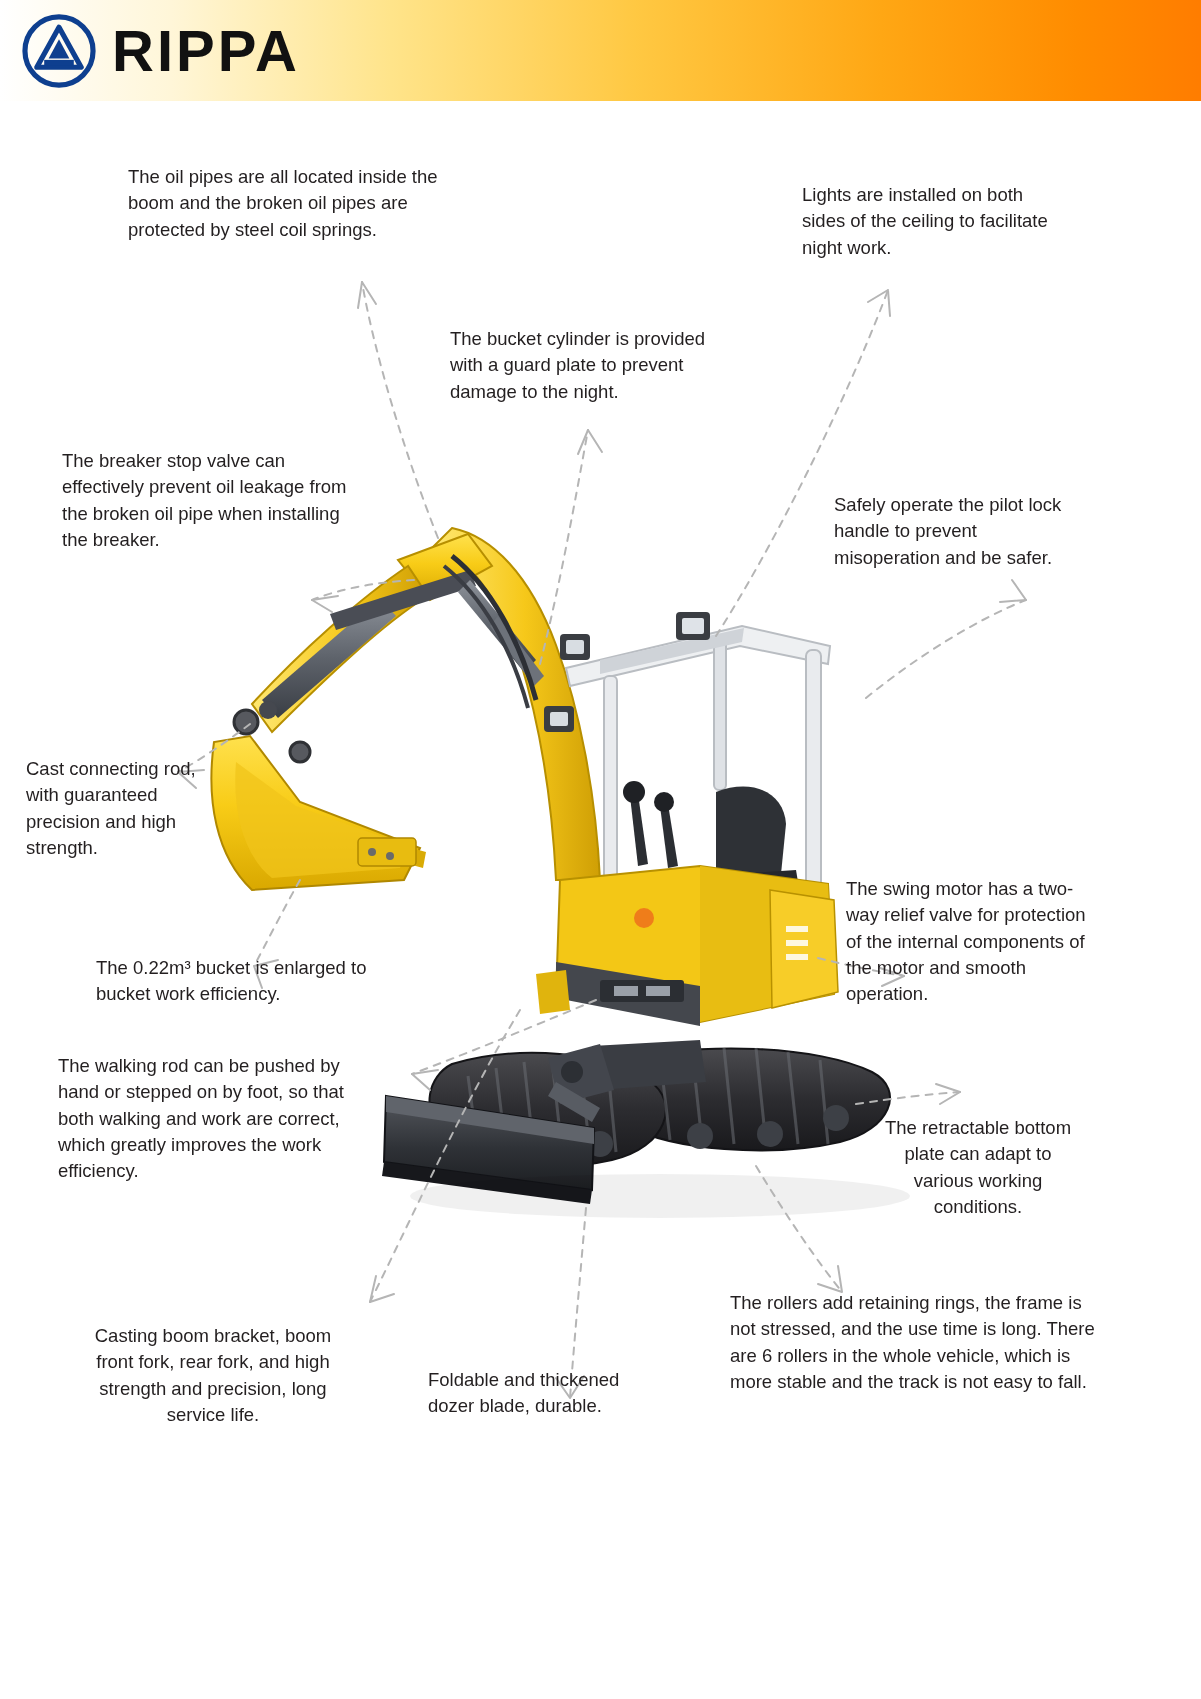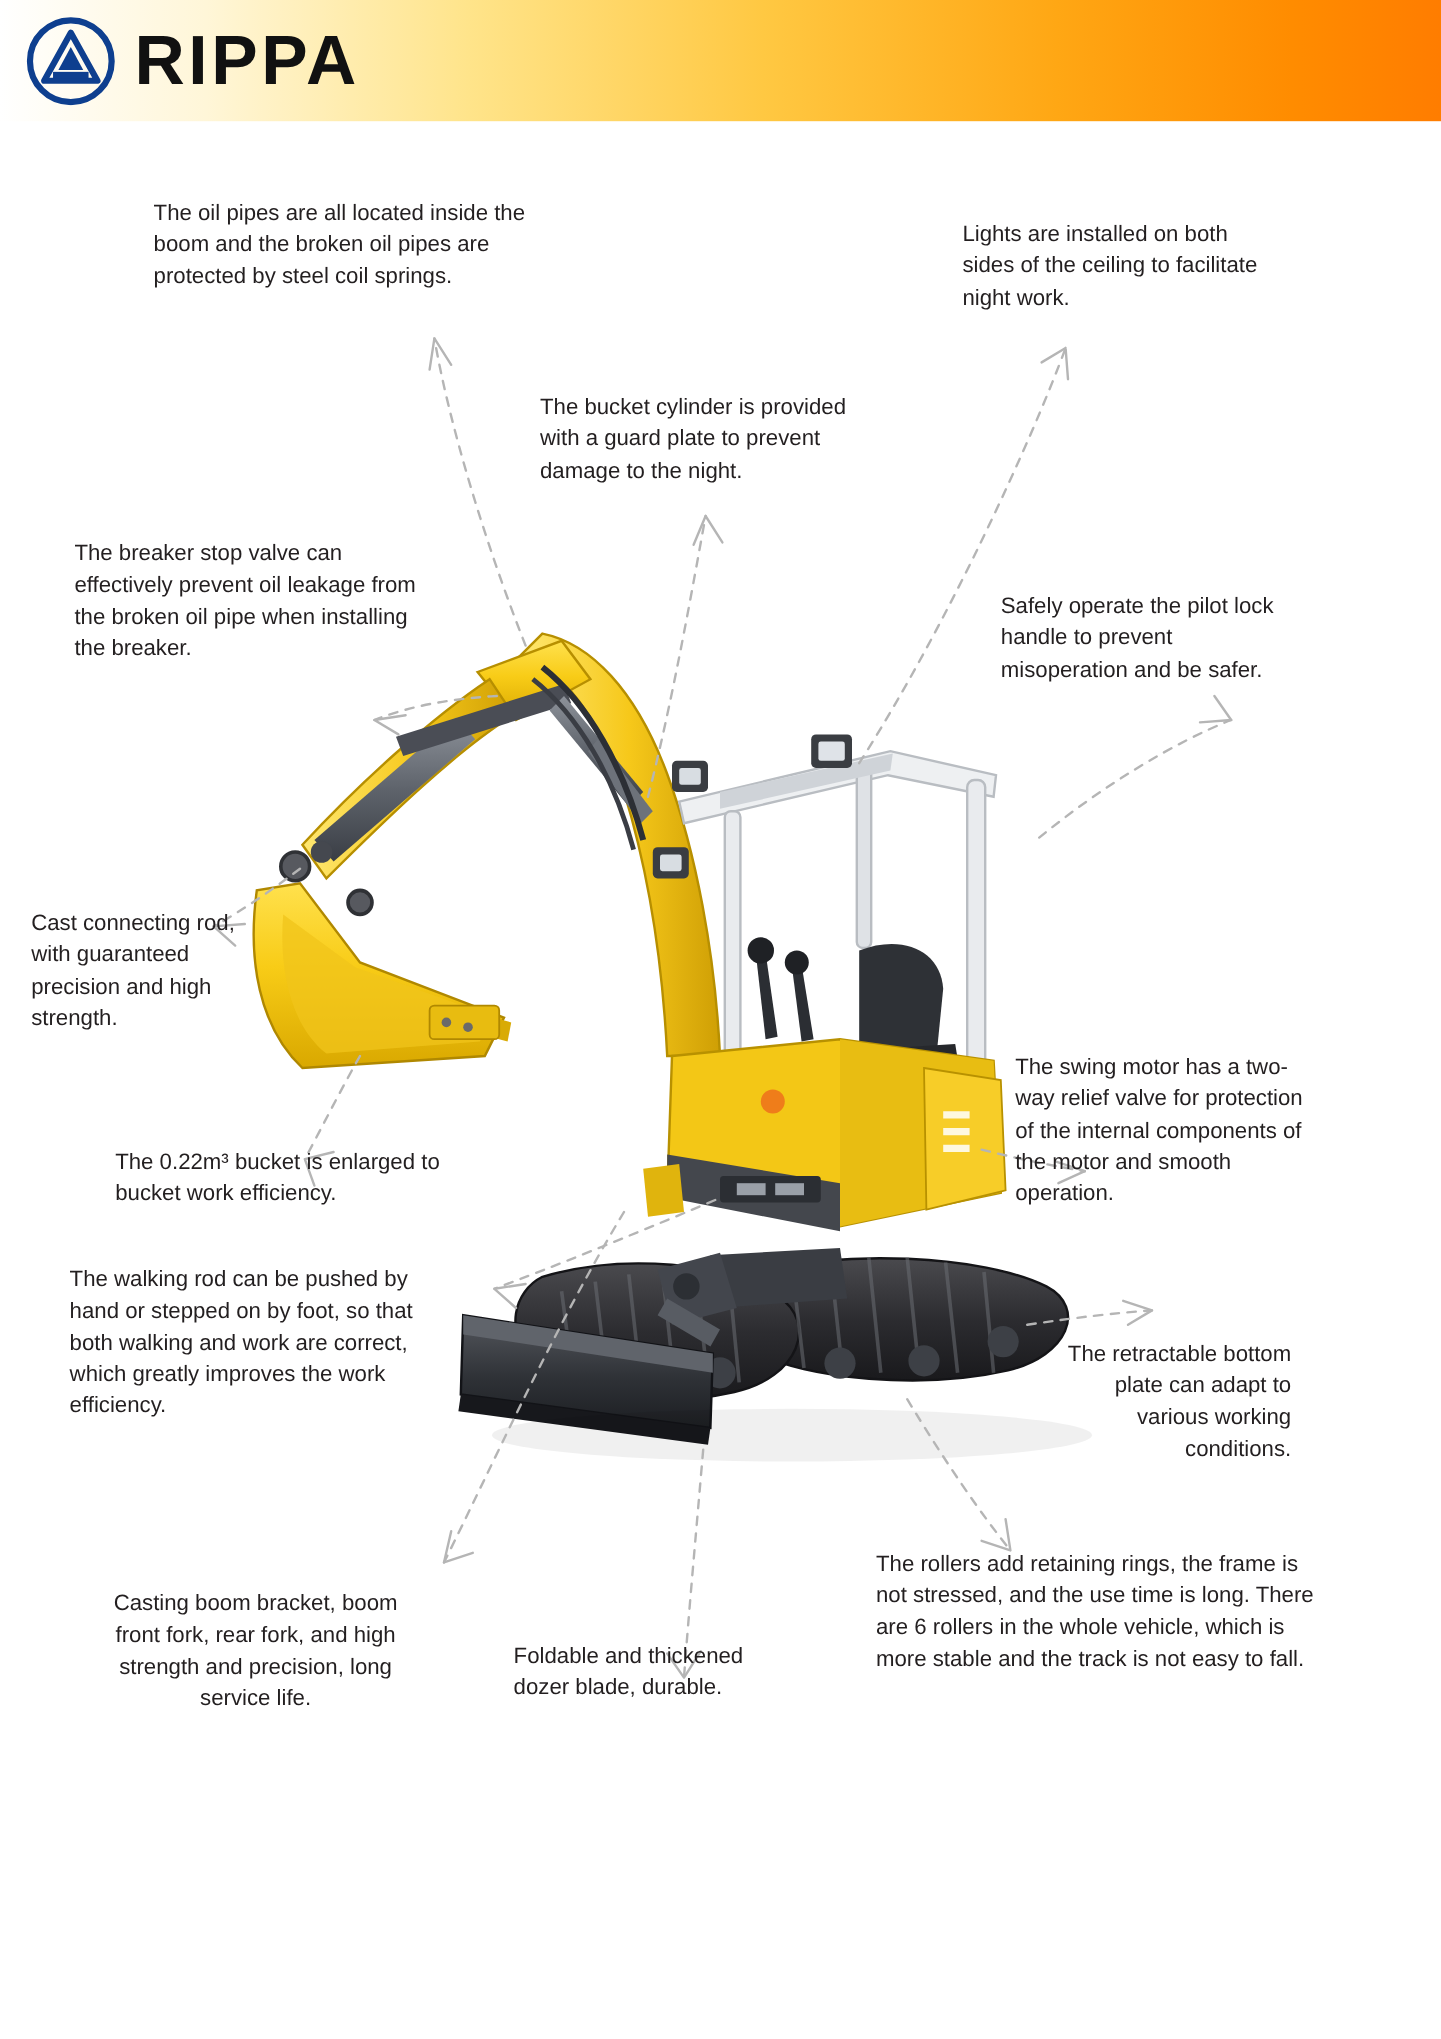--- a/index.html
+++ b/index.html
@@ -51,21 +51,21 @@
 
   
   .callout {
     position: absolute;
     color: #231f20;
     font-size: 18.5px;
     line-height: 1.42;
     font-family: "Liberation Sans", sans-serif;
     white-space: pre-line;
   }
-  .callout.c-right { text-align: right; }
+  .callout.c-right { text-align: center; }
   .callout.c-left  { text-align: left; }
   .callout.c-center{ }
 
   
   #art {
     position: absolute;
     left: 0; top: 0;
     width: 1201px;
     height: 1699px;
     pointer-events: none;

